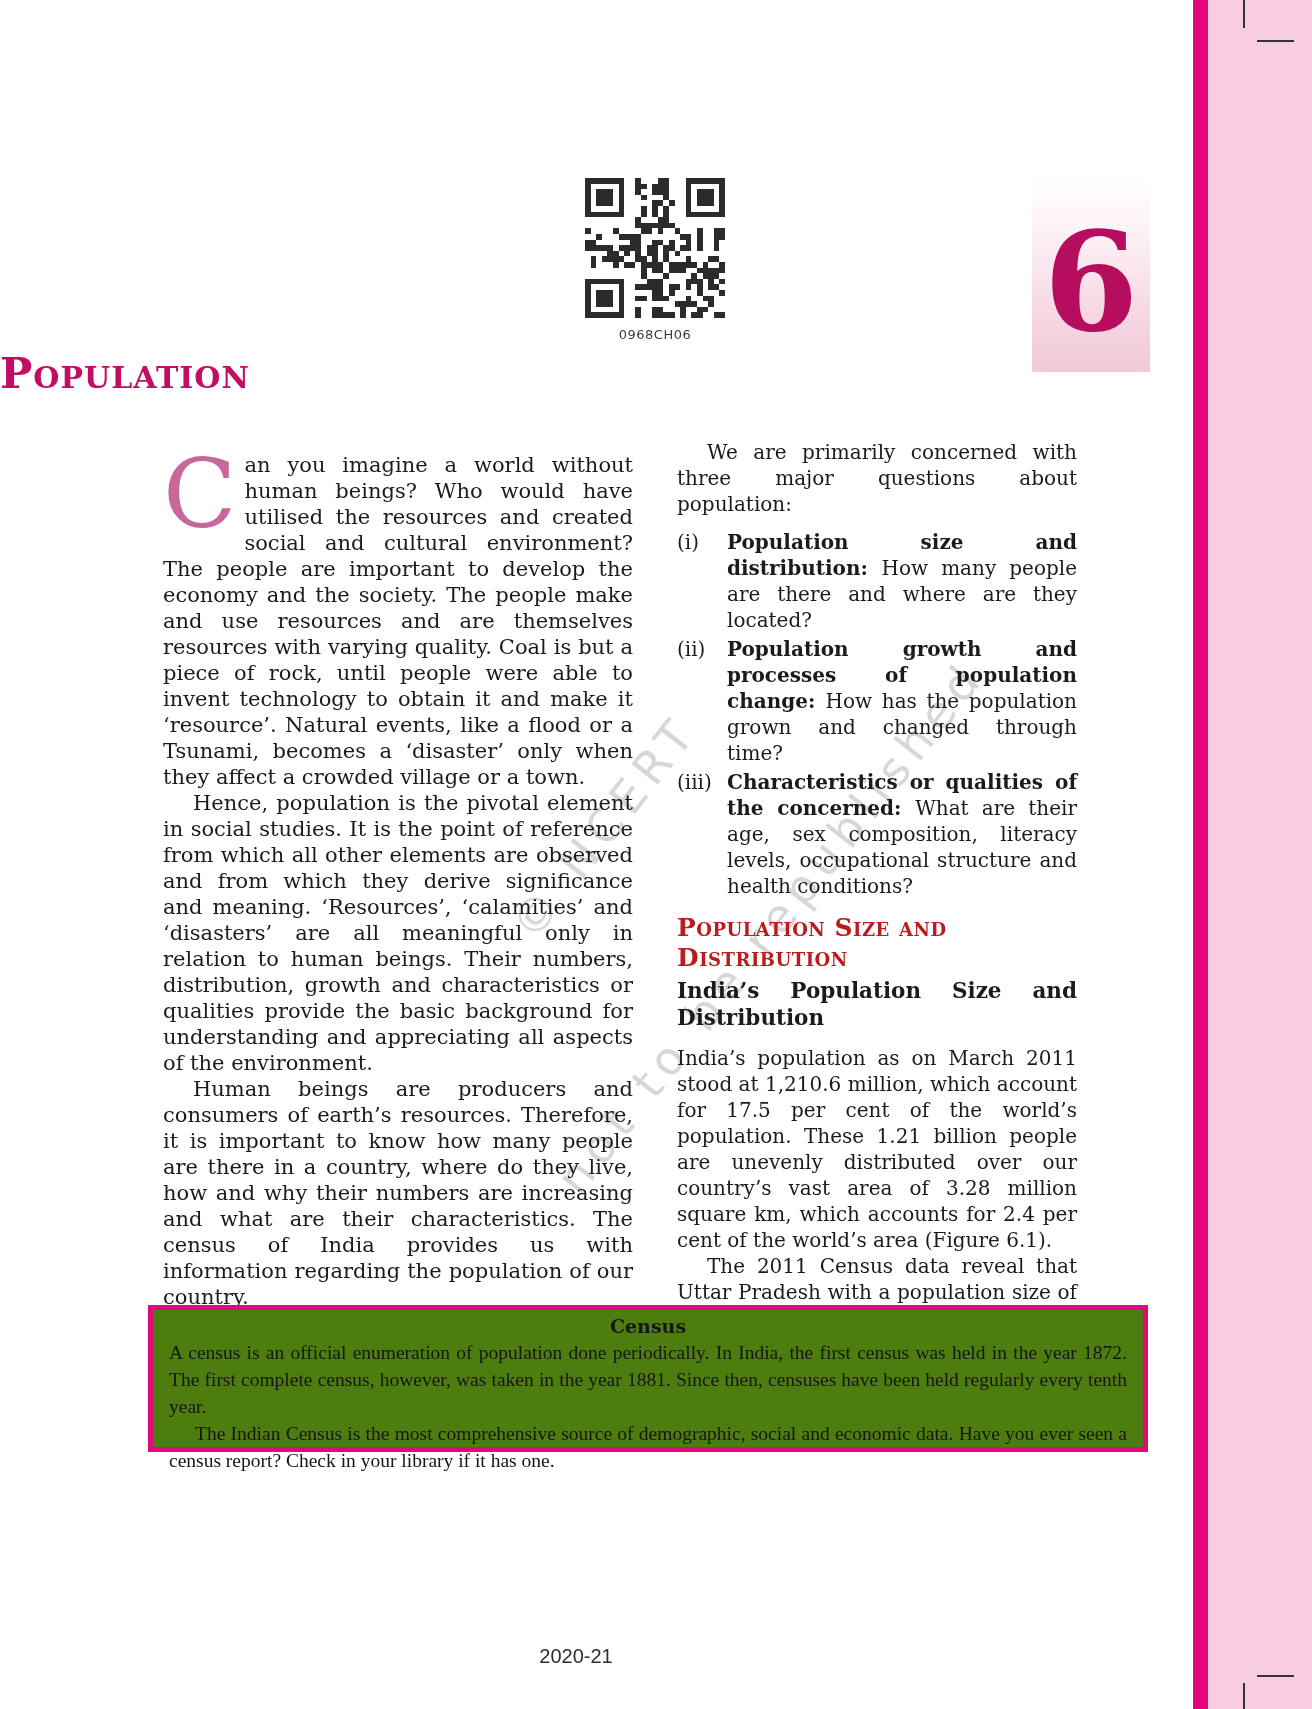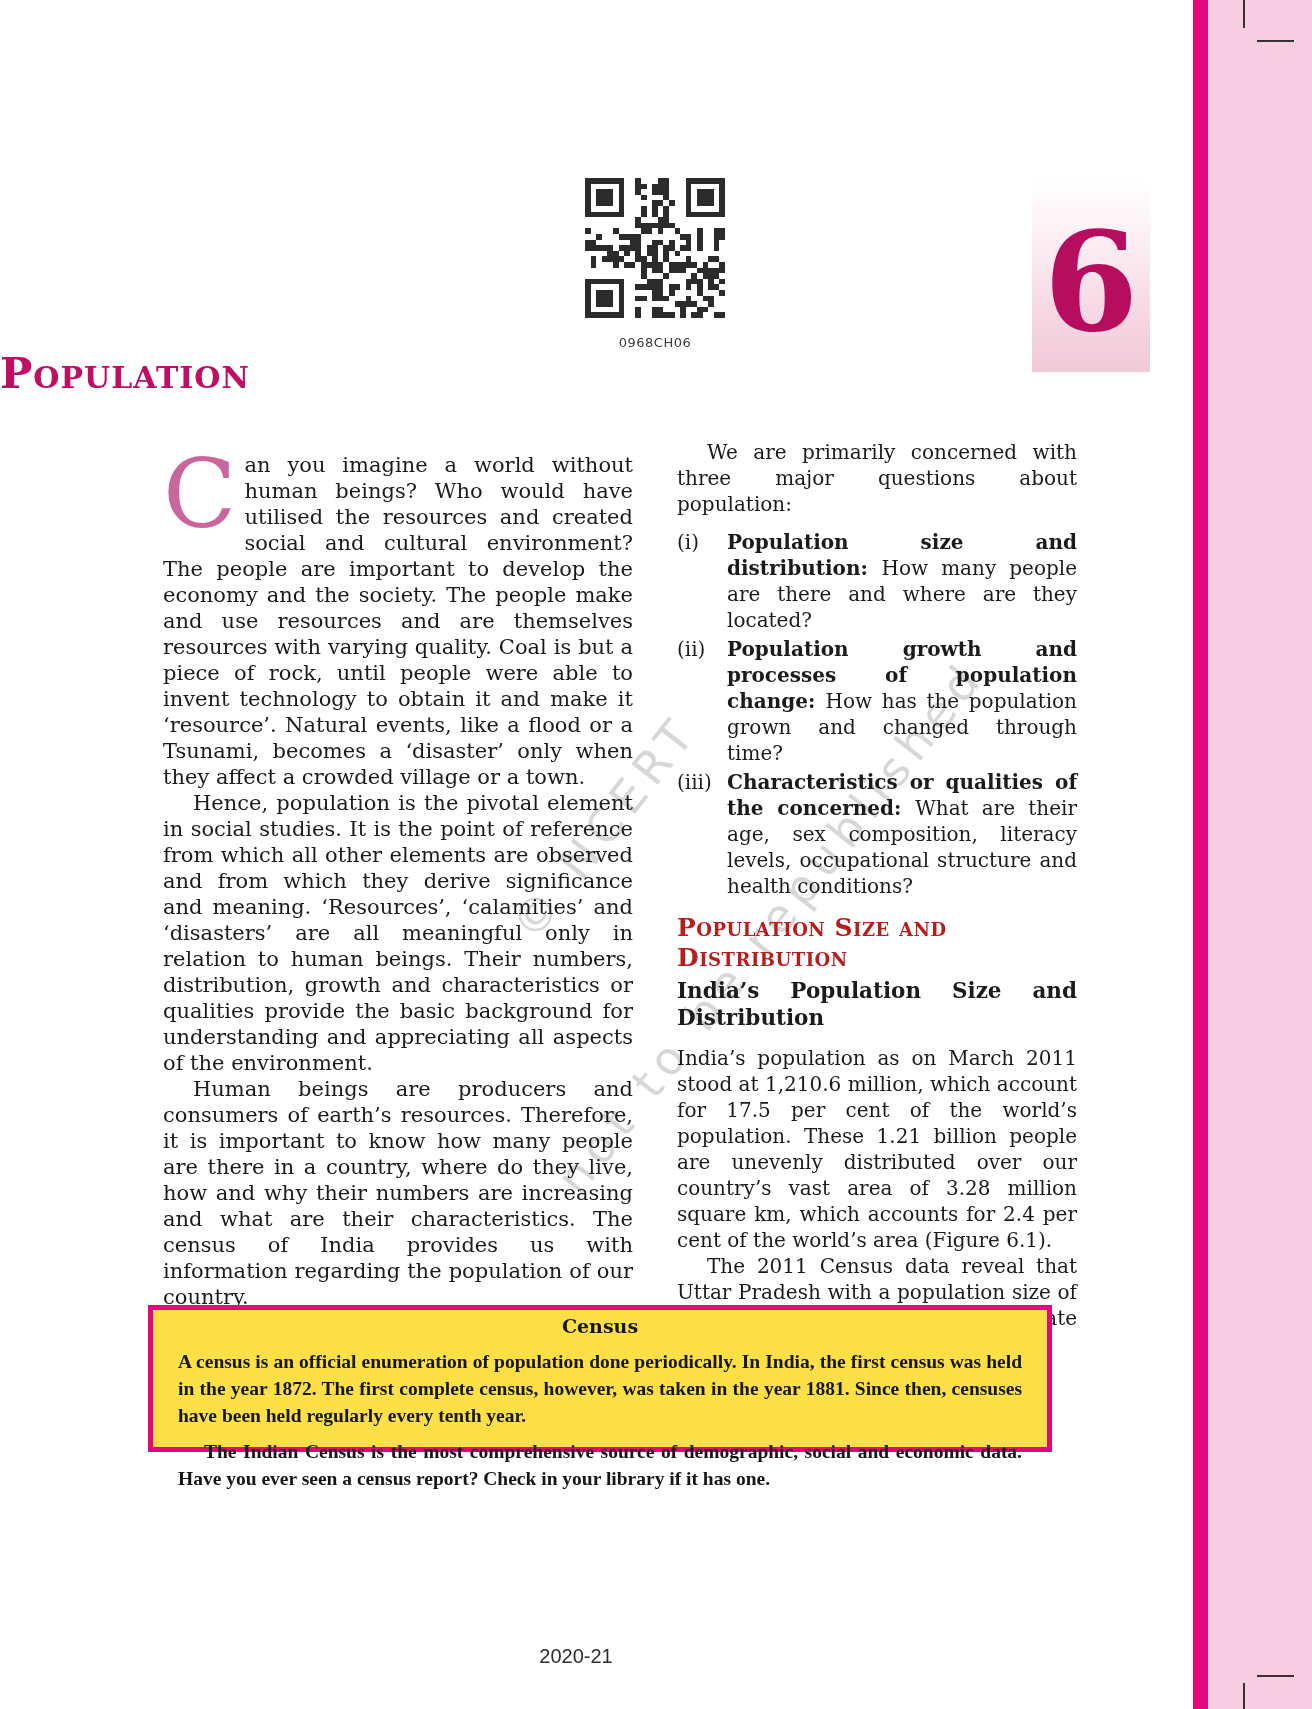--- a/index.html
+++ b/index.html
@@ -12,21 +12,21 @@
 
   
   .crop { position:absolute; background:#333; }
   .crop.v-top { left:1243px; top:0; width:2px; height:28px; }
   .crop.h-top { left:1257px; top:40px; width:37px; height:2px; }
   .crop.h-bot { left:1257px; top:1675px; width:37px; height:2px; }
   .crop.v-bot { left:1243px; top:1683px; width:2px; height:26px; }
 
   
   .qr-block { position:absolute; left:585px; top:178px; width:140px; text-align:center; }
-  .qr-label { margin-top:13px; font-family:"DejaVu Sans", sans-serif; font-size:13px;
+  .qr-label { margin-top:5px; font-family:"DejaVu Sans", sans-serif; font-size:13px;
               color:#3c3c3c; letter-spacing:0.5px; }
 
   
   .chapter-box { position:absolute; left:1032px; top:178px; width:118px; height:194px;
       background:linear-gradient(180deg,#ffffff 0%,#fdf1f6 28%,#f6d6e2 72%,#f1c9d8 100%); }
   .chapter-number { width:100%; height:100%; display:flex; align-items:center; justify-content:center;
       font-size:136px; font-weight:bold; color:#b70d5e; padding-top:14px; box-sizing:border-box; }
 
   
   .page-title { position:absolute; left:0; top:348px; width:1312px; text-align:left;
@@ -55,27 +55,27 @@
   .q-text { flex:1; text-align:justify; }
   b.lead::after { content:" "; }
 
   .section-heading { margin-top:14px; font-variant:small-caps; font-weight:bold; font-size:25px;
       color:#b91c1c; letter-spacing:0.5px; text-align:left; line-height:30px; }
   .subheading { margin-top:4px; font-weight:bold; font-size:21.5px; line-height:27px; text-align:left; }
   .sub-line1 { text-align:justify; text-align-last:justify; }
   .rc-body { margin-top:14px; }
 
   
-  .census-box { position:absolute; left:148px; top:1305px; width:904px; height:147px;
-      box-sizing:border-box; border:5px solid #e2077c; background:#fde047; padding:4px 16px;
+  .census-box { position:absolute; left:148px; top:1305px; width:1000px; height:147px;
+      box-sizing:border-box; border:5px solid #e2077c; background:#4d7c0f; padding:4px 16px;
       font-family:"Liberation Serif", serif; font-size:19.5px; line-height:27px;
       text-align:justify; color:#161616; }
   .census-title { text-align:center; font-weight:bold; font-size:19px; line-height:25px;
       font-family:"DejaVu Serif", serif; }
-  .census-box p { margin:9px;font-weight:bold; }
+  .census-box p { margin:0; }
   .census-indent { text-indent:26px; }
 
   
   .footer { position:absolute; left:0; top:1645px; width:1152px; text-align:center;
       font-family:"Liberation Sans", sans-serif; font-size:20px; color:#2e2e2e; }
 </style>
 </head>
 <body>
 
 <div class="page">

